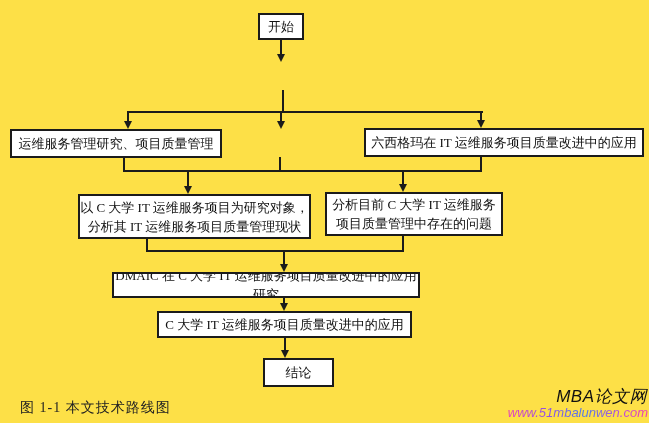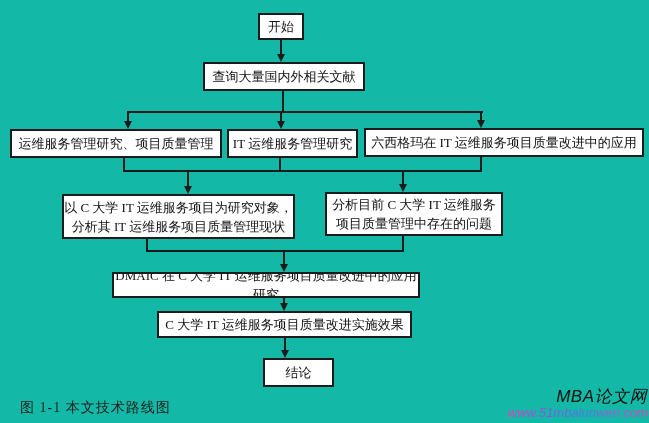--- a/index.html
+++ b/index.html
@@ -1,19 +1,19 @@
 <!DOCTYPE html>
 <html><head>
 <meta charset="utf-8">
 <style>
   html,body{margin:0;padding:0;background:#ffffff;}
   #stage{
     position:relative;
     width:649px;height:423px;
-    background:#14b8a6;
+    background:#fde047;
     font-family:"Liberation Serif","DejaVu Serif",serif;
     overflow:hidden;
   }
   .node{
     position:absolute;
     box-sizing:border-box;
     border:2px solid #1b1b1b;
     background:#ffffff;
     display:flex;align-items:center;justify-content:center;
     text-align:center;
@@ -57,37 +57,35 @@
     }
   }
 </style>
 </head>
 <body>
 
 <div id="stage">
 
   <div class="node" style="left:258px;top:13px;width:46px;height:27px;">开始</div>
 
-  <div class="node" style="left:203px;top:62px;width:162px;height:29px;">查询大量国内外相关文献</div>
 
   <div class="node" style="left:10px;top:129px;width:212px;height:29px;">运维服务管理研究、项目质量管理</div>
 
-  <div class="node" style="left:227px;top:129px;width:131px;height:29px;">IT 运维服务管理研究</div>
 
   <div class="node" style="left:364px;top:128px;width:280px;height:29px;text-align:center;">六西格玛在 IT 运维服务项目质量改进中的应用</div>
 
-  <div class="node" style="left:62px;top:194px;width:233px;height:45px;">以 C 大学 IT 运维服务项目为研究对象，
+  <div class="node" style="left:78px;top:194px;width:233px;height:45px;">以 C 大学 IT 运维服务项目为研究对象，
 分析其 IT 运维服务项目质量管理现状</div>
 
   <div class="node" style="left:325px;top:192px;width:178px;height:44px;">分析目前 C 大学 IT 运维服务
 项目质量管理中存在的问题</div>
 
   <div class="node" style="left:112px;top:272px;width:308px;height:26px;">DMAIC 在 C 大学 IT 运维服务项目质量改进中的应用研究</div>
 
-  <div class="node" style="left:157px;top:311px;width:255px;height:27px;">C 大学 IT 运维服务项目质量改进实施效果</div>
+  <div class="node" style="left:157px;top:311px;width:255px;height:27px;">C 大学 IT 运维服务项目质量改进中的应用</div>
 
   <div class="node" style="left:263px;top:358px;width:71px;height:29px;">结论</div>
 
   <div class="vline" style="left:280px;top:39px;height:16px;"></div>
   <div class="arr" style="left:277px;top:54px;"></div>
 
   <div class="vline" style="left:282px;top:90px;height:23px;"></div>
   <div class="hline" style="left:127px;top:111px;width:356px;"></div>
 
   <div class="vline" style="left:127px;top:111px;height:11px;"></div>

